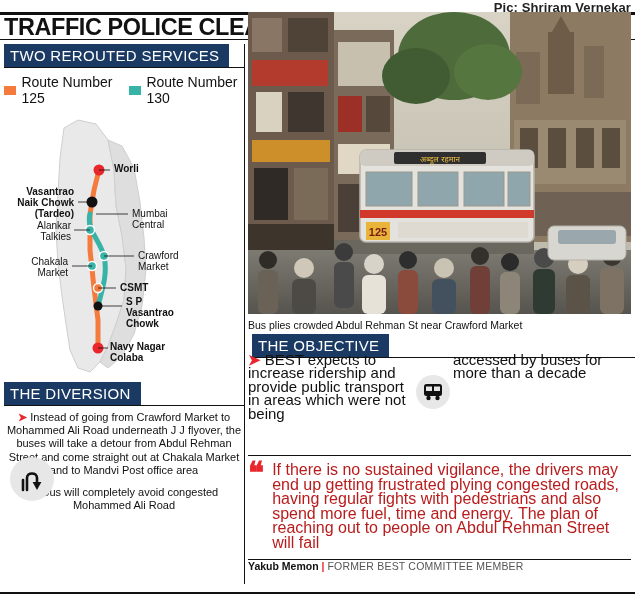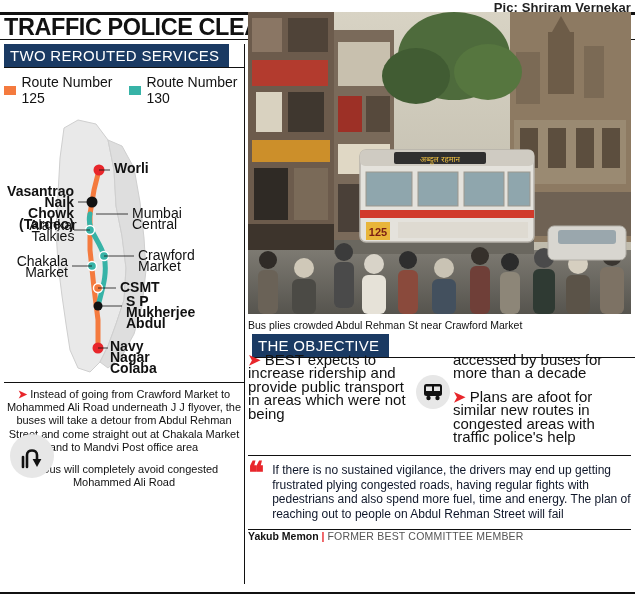--- a/index.html
+++ b/index.html
@@ -66,21 +66,21 @@
   .legend-item { display:flex; align-items:center; gap:5px; }
   .sw { width:15px; height:9px; display:inline-block; }
   .sw.orange { background:#f47a3e; }
   .sw.teal { background:#37b3a7; }
   .legend-label { font-size:14px; color:#111; font-weight:normal; }
 
   
   .map-wrap { position:relative; width:240px; height:268px; margin-top:4px; }
   .map-wrap svg { position:absolute; left:0; top:0; }
   .map-label {
-    position:absolute; font-size:14px; line-height:11px; color:#111;
+    position:absolute; font-size:10px; line-height:11px; color:#111;
   }
   .map-label.b { font-weight:bold; }
   .map-label.r { text-align:right; }
 
   
   .div-box { margin-top:4px; width:240px; }
   .bullet-line {
     font-size:11px; line-height:13.2px; color:#111;
     margin-top:5px;
     text-align:center;
@@ -117,21 +117,21 @@
     position:absolute; left:168px; top:22px;
     width:34px; height:34px; border-radius:50%;
     background:#e7e7e7; display:flex; align-items:center; justify-content:center;
   }
 
   
   .quote-box { position:absolute; left:248px; top:455px; width:383px; }
   .quote-top-rule { border-top:1.5px solid #111; width:100%; }
   .quote-inner { display:flex; gap:8px; padding-top:7px; }
   .quote-mark { color:#e8262b; font-size:30px; line-height:20px; font-weight:bold; font-family:"Liberation Serif", serif; flex:0 0 auto; }
-  .quote-text { font-size:12px; line-height:14.6px; color:#0f172a; }
+  .quote-text { font-size:16px; line-height:14.6px; color:#b91c1c; }
   .quote-attr {
     margin-top:8px; border-top:1px solid #111; 
     font-size:10.5px;
   }
   .quote-attr .name { font-weight:bold; color:#111; }
   .quote-attr .sep { color:#e8262b; font-weight:bold; }
   .quote-attr .role { color:#555; letter-spacing:0.2px; }
 
   
   .vdiv { position:absolute; left:244px; top:44px; width:1px; height:540px; background:#111; }
@@ -195,30 +195,31 @@
         <line x1="92" y1="104" x2="124" y2="104" stroke="#111" stroke-width="0.8"></line>
         <line x1="100" y1="146" x2="130" y2="146" stroke="#111" stroke-width="0.8"></line>
         <line x1="94" y1="178" x2="112" y2="178" stroke="#111" stroke-width="0.8"></line>
         <line x1="94" y1="196" x2="118" y2="196" stroke="#111" stroke-width="0.8"></line>
         <line x1="94" y1="238" x2="104" y2="238" stroke="#111" stroke-width="0.8"></line>
       </svg>
 
       <div class="map-label b" style="left:110px; top:53px;">Worli</div>
       <div class="map-label b r" style="left:0px; top:76px; width:70px;">Vasantrao Naik Chowk (Tardeo)</div>
       <div class="map-label" style="left:128px; top:98px; width:58px;">Mumbai Central</div>
-      <div class="map-label r" style="left:16px; top:110px; width:66px;text-align:center;">Alankar Talkies</div>
+      <div class="map-label r" style="left:1px; top:110px; width:66px;">Alankar Talkies</div>
       <div class="map-label" style="left:134px; top:140px; width:60px;">Crawford Market</div>
       <div class="map-label r" style="left:0px; top:146px; width:64px;">Chakala Market</div>
       <div class="map-label b" style="left:116px; top:172px;">CSMT</div>
-      <div class="map-label b" style="left:122px; top:186px; width:64px;">S P Mukherjee Abdul</div>
+      <div class="map-label b" style="left:122px; top:186px; width:64px;">S P Vasantrao Chowk</div>
       <div class="map-label b" style="left:106px; top:231px; width:70px;">Navy Nagar Colaba</div>
     </div>
 
     <div class="div-box">
       <div class="sec-head-row">
+        <span class="sec-head">THE DIVERSION</span>
         <div class="bar-underline"></div>
       </div>
 
       <div class="div-body">
         <div class="uturn-icon">
           <svg width="26" height="26" viewBox="0 0 26 26">
             <path d="M8 24 L8 12 C8 6 18 6 18 12 L18 18" fill="none" stroke="#111" stroke-width="2.6" stroke-linecap="round"></path>
             <polygon points="18,24 13.6,16 22.4,16" fill="#111"></polygon>
             <path d="M4 24 L4 14" fill="none" stroke="#111" stroke-width="2.6" stroke-linecap="round"></path>
           </svg>
@@ -351,24 +352,20 @@
         <rect x="2" y="2" width="18" height="12" rx="2.5" fill="#111"></rect>
         <rect x="4" y="4.5" width="6" height="4.5" fill="#e7e7e7"></rect>
         <rect x="12" y="4.5" width="6" height="4.5" fill="#e7e7e7"></rect>
         <circle cx="6.5" cy="16" r="2.2" fill="#111"></circle>
         <circle cx="15.5" cy="16" r="2.2" fill="#111"></circle>
       </svg>
     </div>
 
     <div class="obj-col obj-right">
       <div>accessed by buses for more than a decade</div>
-      <div style="margin-top:10px;">
-        <span class="arrow" style="color:#e8262b;font-weight:bold;">➤</span>
-        <span>Plans are afoot for similar new routes in congested areas with traffic police's help</span>
-      </div>
     </div>
   </div>
 
   <div class="quote-box">
     <div class="quote-top-rule"></div>
     <div class="quote-inner">
       <span class="quote-mark">❝</span>
       <span class="quote-text">If there is no sustained vigilance, the drivers may end up getting frustrated plying congested roads, having regular fights with pedestrians and also spend more fuel, time and energy. The plan of reaching out to people on Abdul Rehman Street will fail</span>
     </div>
     <div class="quote-attr">

